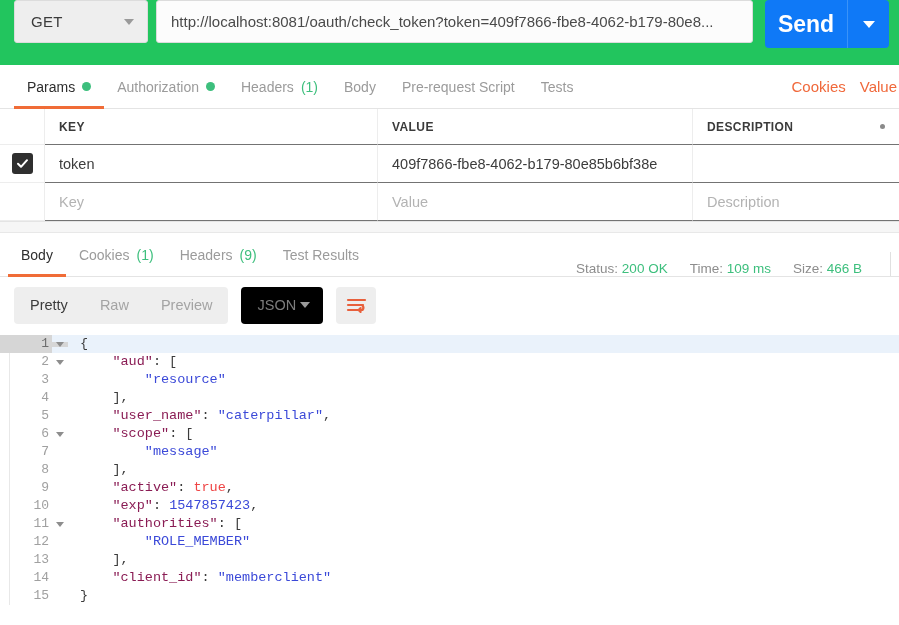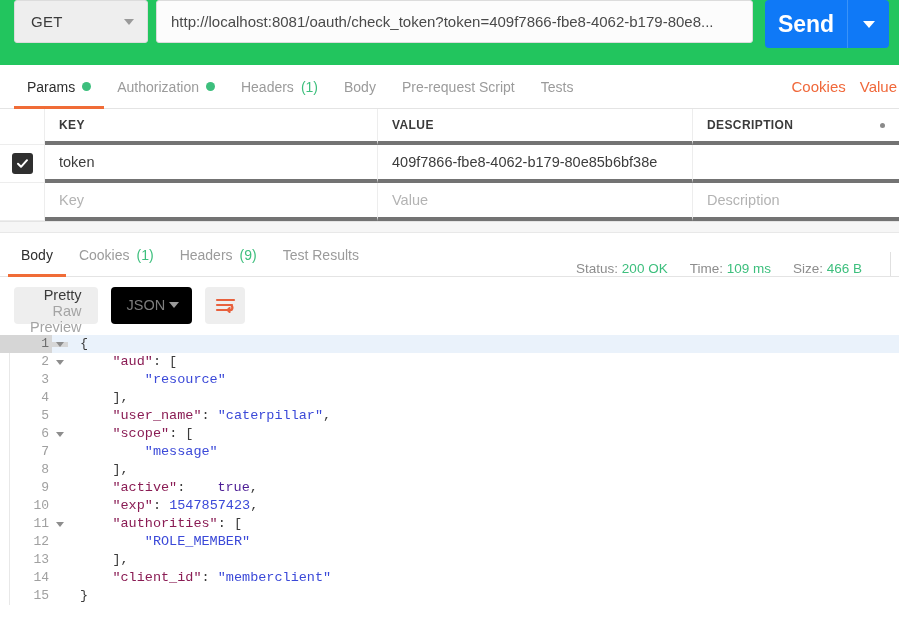--- a/index.html
+++ b/index.html
@@ -84,21 +84,21 @@
     display:flex; align-items:center; gap:14px; padding-right:2px;
   }
   .link-orange { color:#f0683a; font-size:15px; cursor:pointer; white-space:nowrap;}
 
   
   .params {
     border-bottom:1px solid #e4e4e4;
   }
   .prow { display:flex; height:38px; align-items:stretch; }
   .prow.head { height:36px; background:#fff; }
-  .cell { border-right:1px solid #ededed; border-bottom:4px solid #737373;
+  .cell { border-right:1px solid #ededed; border-bottom:1px solid #737373;
           display:flex; align-items:center; padding: 0 14px;
           font-size:14.5px; color:#3c3c3c; overflow:hidden; white-space:nowrap;}
   .prow.head .cell {
     font-size:12px; font-weight:bold; color:#3b3b3b; letter-spacing:.4px;
   }
   .c-check { width:45px; flex:none; justify-content:center; padding:0;
              border-right:1px solid #ededed; border-bottom:1px solid #ededed;
              display:flex; align-items:center;}
   .c-key   { width:333px; flex:none; }
   .c-val   { width:315px; flex:none; }
@@ -128,21 +128,21 @@
   }
   .status-box b { font-weight:normal; color:#3dbf7d; }
   .divider-v { width:1px; height:24px; background:#e0e0e0; margin-left:6px;}
 
   
   .body-toolbar {
     display:flex; align-items:center; gap:13px;
     height:56px; padding: 0 14px;
   }
   .seg {
-    display:flex; background:#eeeeee; border-radius:4px; height:37px; align-items:flex-end;flex-direction:column;
+    display:flex; background:#eeeeee; border-radius:4px; height:37px; align-items:center;
   }
   .seg .opt {
     padding: 0 16px; font-size:14.5px; color:#a4a4a4; cursor:pointer;
     height:37px; display:flex; align-items:center;
   }
   .seg .opt.active { color:#3b3b3b; }
   .json-select {
     display:flex; align-items:center; gap:4px;
     background:#000000; border-radius:4px; height:37px;
     padding: 0 13px 0 16px; font-size:14.5px; color:#7d7d7d; cursor:pointer;
@@ -173,21 +173,21 @@
   }
   .cline.active .fold { background:#d6d6d6; }
   .fold i {
     width:0;height:0;border-left:4px solid transparent;border-right:4px solid transparent;
     border-top:5px solid #8d8d8d; display:block;
   }
   .ctext { padding-left:12px; white-space:pre; color:#3b3b3b; }
   .k { color:#8a1c54; }
   .s { color:#3b49d8; }
   .n { color:#3b49d8; }
-  .b { color:#4c1d95;margin-left:24px; }
+  .b { color:#ef4444; }
   .p { color:#3b3b3b; }
 </style>
 </head>
 <body>
 
 <div class="app">
 
   <div class="urlbar">
     <div class="method-select">
       <span>GET</span>

